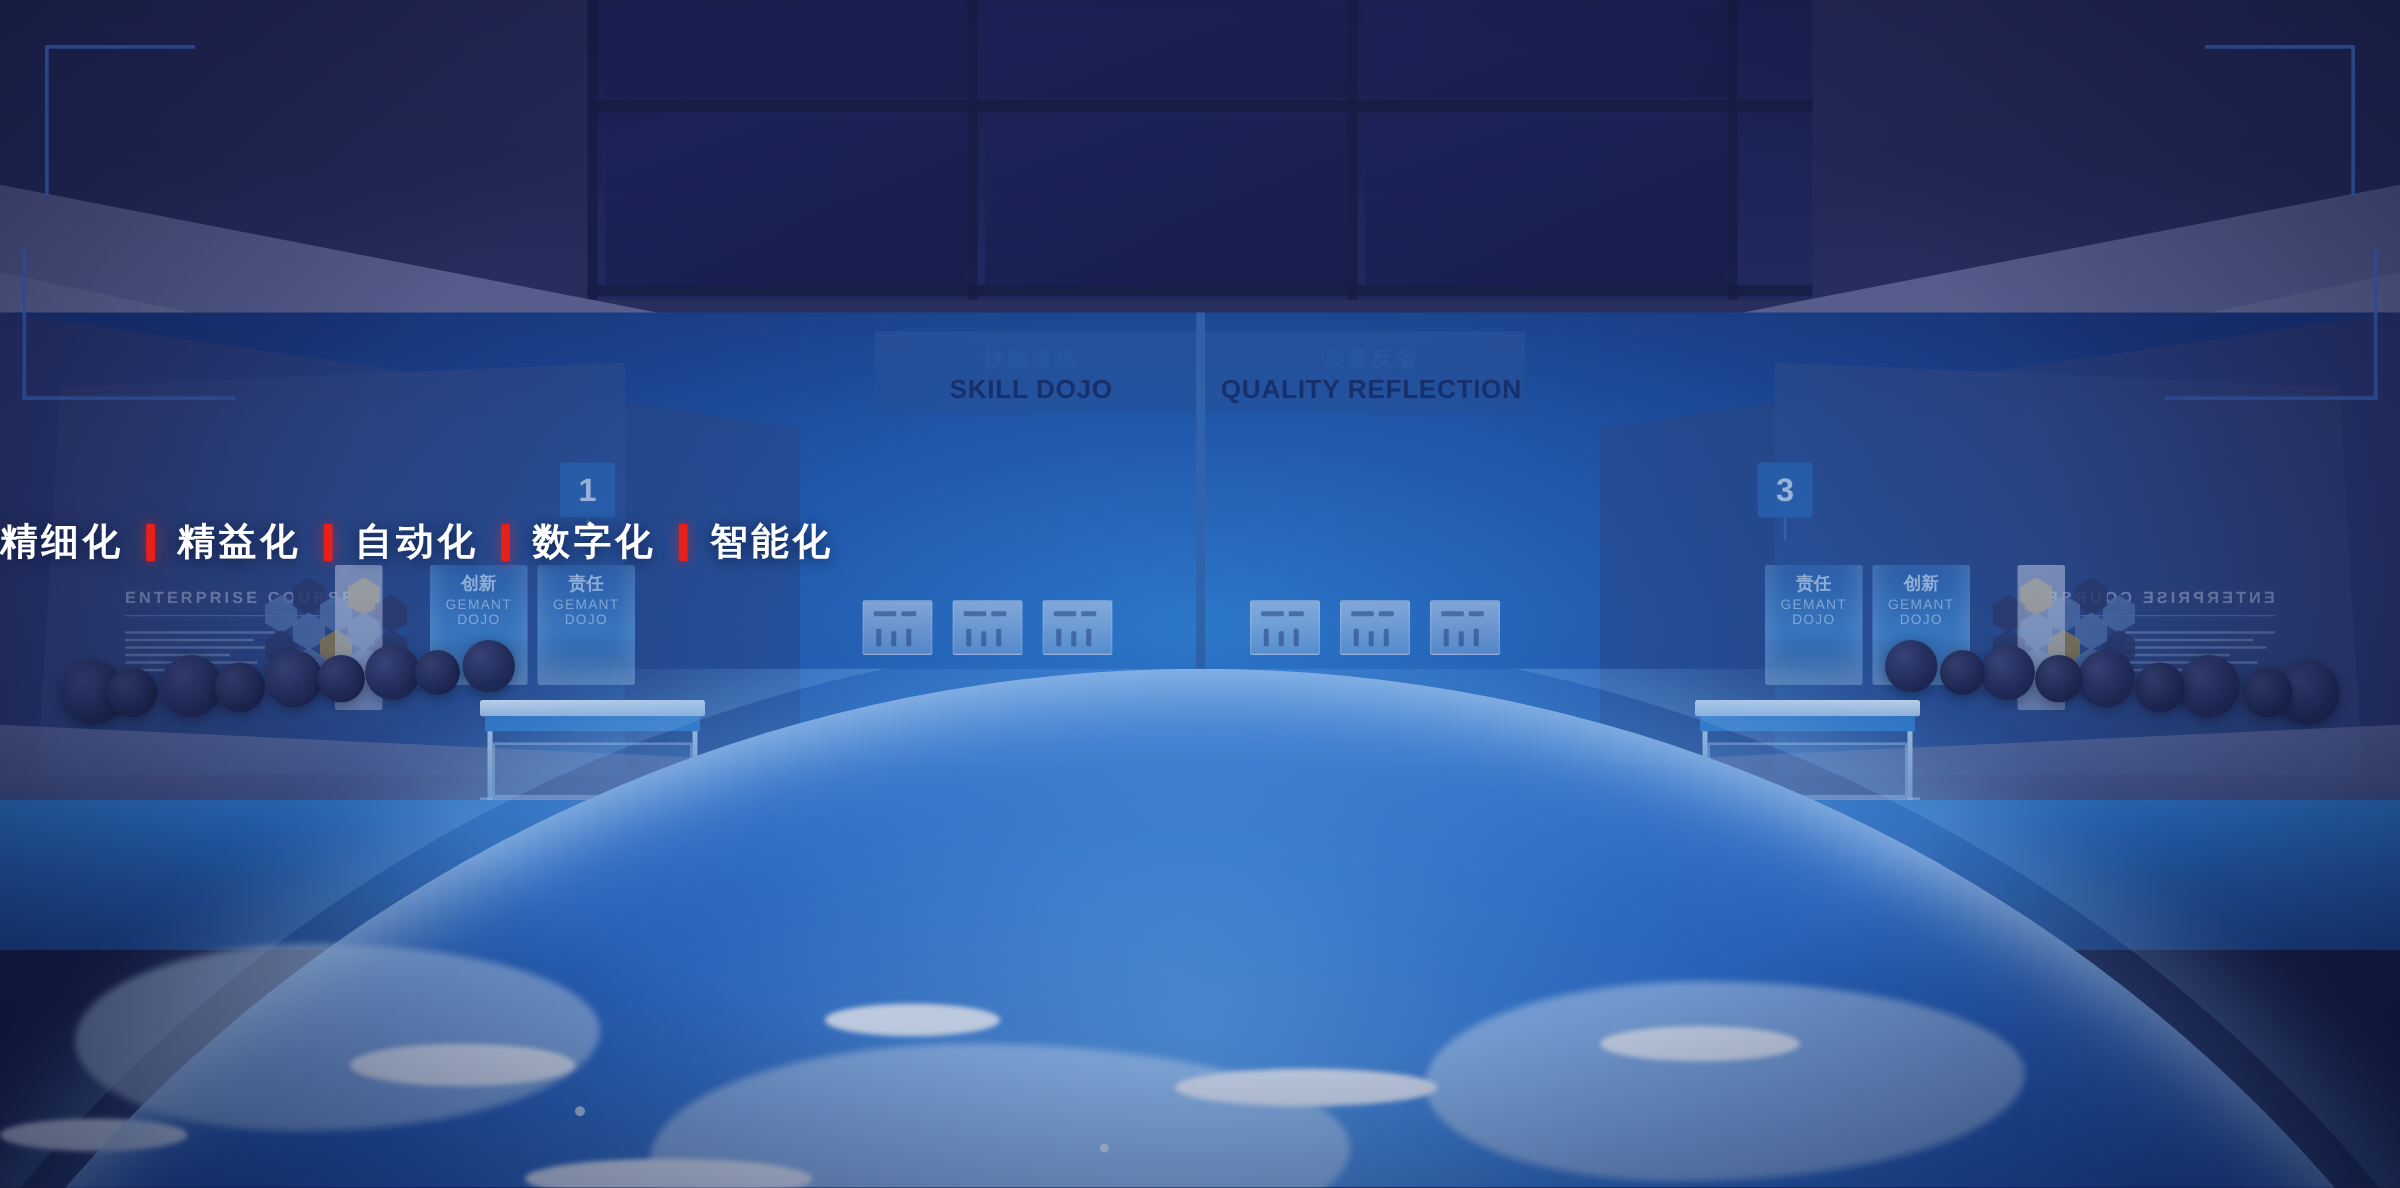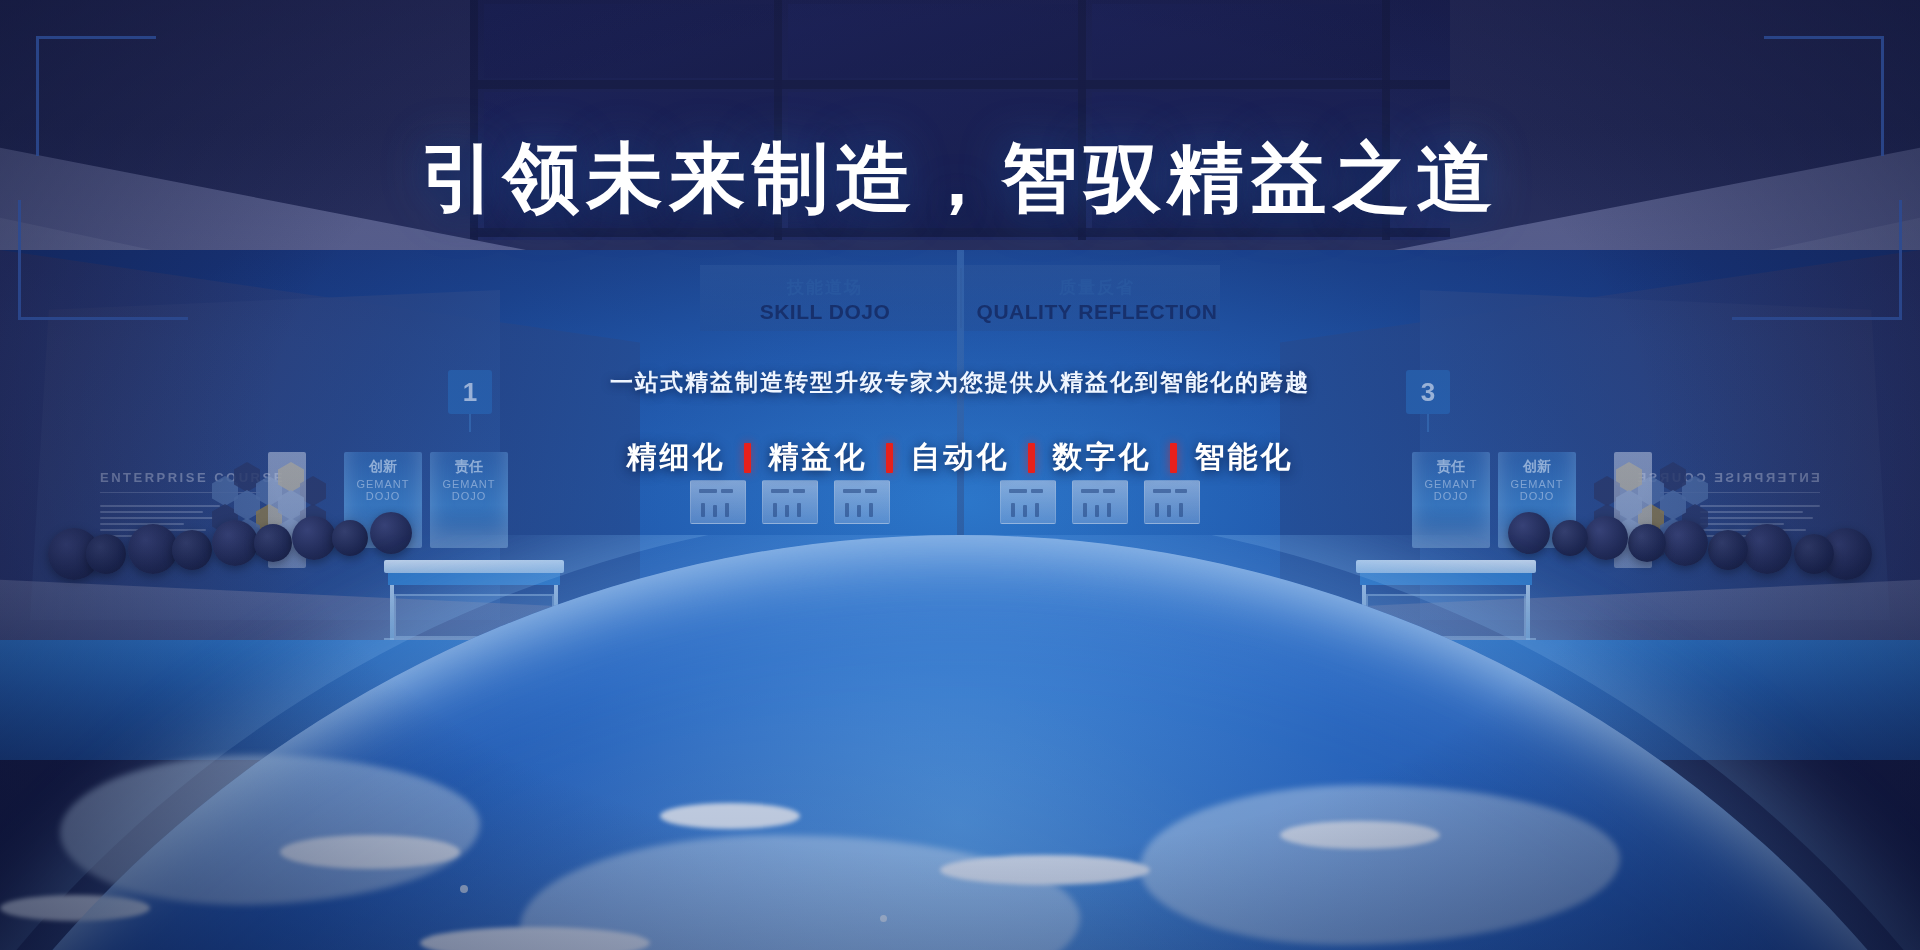--- a/index.html
+++ b/index.html
@@ -270,22 +270,22 @@
   }
 
   .subtitle {
     position:absolute; left:0; top:367px; width:1920px; text-align:center;
     font-size:23px; font-weight:700; color:#eef5ff; letter-spacing:2px;
     text-shadow:0 2px 10px rgba(8,24,64,.8);
     white-space:nowrap;
   }
 
   .tags {
-    position:absolute; left:0; top:437px; width:1920px;
-    display:flex; align-items:center; justify-content:center; gap:18px;
+    position:absolute; left:0; top:413px; width:1920px;
+    display:flex; align-items:center; justify-content:flex-start; gap:18px;
     white-space:nowrap;
   }
   .tag {
     font-size:30px; font-weight:700; color:#ffffff; letter-spacing:3px;
     text-shadow:0 2px 12px rgba(8,24,64,.85);
   }
   .tag-sep { width:7px; height:30px; background:#e8201b; border-radius:1px;
              box-shadow:0 0 10px rgba(232,32,27,.55); }
 
   .cta {
@@ -572,23 +572,21 @@
     <div class="vig"></div>
   </div>
 
   <div class="bracket br-tl"></div>
   <div class="bracket br-tr"></div>
   <div class="bracket br-ml"></div>
   <div class="bracket br-mr"></div>
 
   <div class="content">
 
-    <h1 class="headline">引领未来制造，智驭精益之道</h1>
-
-    <p class="subtitle">一站式精益制造转型升级专家为您提供从精益化到智能化的跨越</p>
+
 
     <div class="tags">
       <span class="tag">精细化</span>
       <span class="tag-sep"></span>
       <span class="tag">精益化</span>
       <span class="tag-sep"></span>
       <span class="tag">自动化</span>
       <span class="tag-sep"></span>
       <span class="tag">数字化</span>
       <span class="tag-sep"></span>

